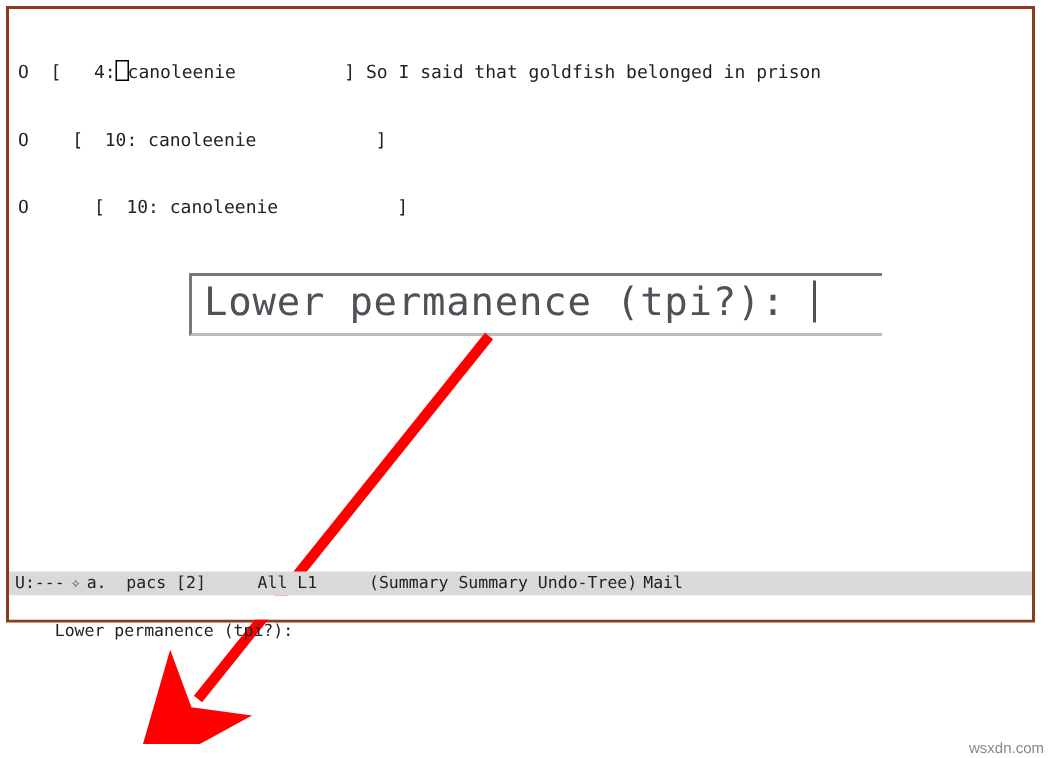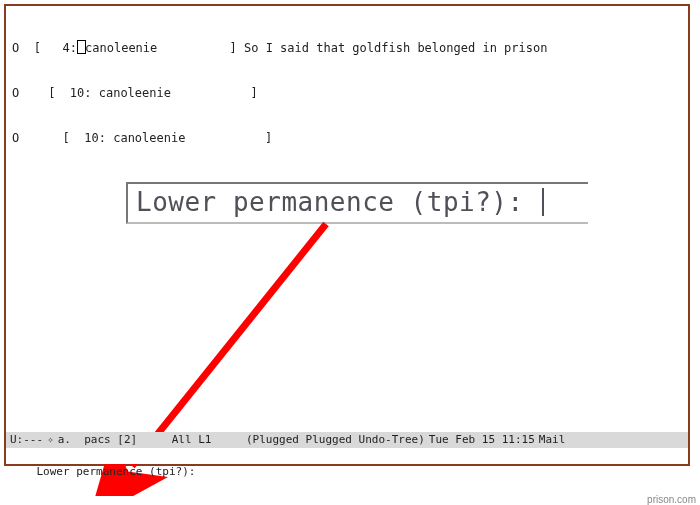--- a/index.html
+++ b/index.html
@@ -12,21 +12,21 @@
     width: 700px;
     height: 505px;
     overflow: hidden;
     position: relative;
   }
   .frame {
     position: absolute;
     left: 4px;
     top: 4px;
     width: 686px;
-    height: 462px;
+    height: 411px;
     border: 2px solid #8a3b1f;
     background: #fff;
     box-sizing: border-box;
   }
   .summary-area {
     padding: 4px 6px 0 6px;
     line-height: 15px;
     white-space: pre;
     color: #222;
   }
@@ -142,24 +142,23 @@
     <line x1="320" y1="218" x2="126" y2="460" stroke="#ff0000" stroke-width="7" marker-end="url(#ah)"></line>
   </svg>
 
   <div class="modeline">
     <span>U:---</span>
     <span class="glyph">✧</span>
     <span>a.  pacs [2]</span>
     <span>    </span>
     <span>All L1</span>
     <span>    </span>
-    <span>(Plugged Plugged Undo-Tree)</span>
-    <span>Tue Feb 15 11:15</span>
+    <span>(Summary Summary Undo-Tree)</span>
     <span>Mail</span>
   </div>
 
   <div class="minibuffer">
     <span>Lower permanence (tpi?): </span>
   </div>
 
 </div>
 
-<div class="watermark">prison.com</div>
+<div class="watermark">wsxdn.com</div>
 
 </body></html>

